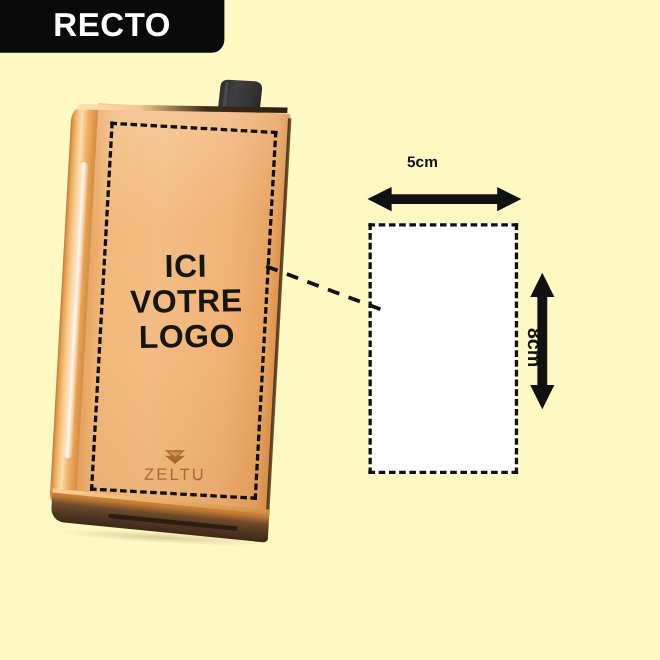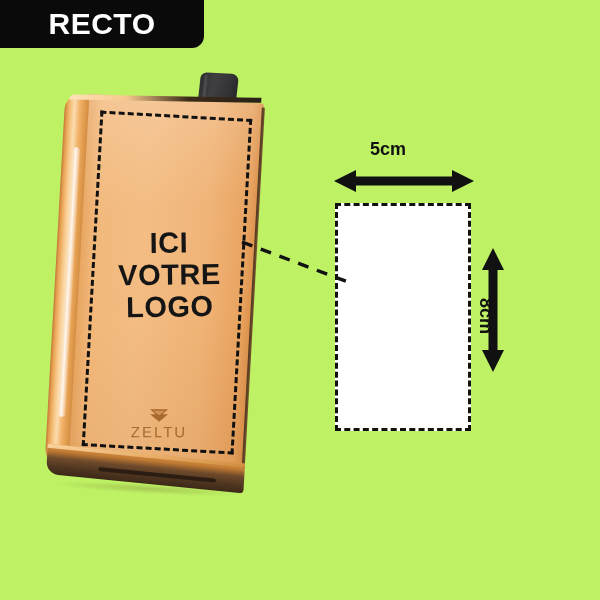--- a/index.html
+++ b/index.html
@@ -8,21 +8,21 @@
     background: #ffffff;
   }
   body {
     font-family: "Liberation Sans", sans-serif;
   }
 
   #canvas {
     position: relative;
     width: 600px;
     height: 600px;
-    background: #bef264;
+    background: #fef9c3;
     overflow: hidden;
   }
 
   
   .recto-badge {
     position: absolute;
     left: -14px;
     top: -12px;
     width: 218px;
     height: 60px;
@@ -292,21 +292,21 @@
     width: 136px;
     height: 228px;
     border: 3px dashed #111111;
     box-sizing: border-box;
     background: #ffffff;
   }
   .label-5cm {
     position: absolute;
     left: 50px;
     top: 9px;
-    font-size: 18px;
+    font-size: 14px;
     font-weight: bold;
     color: #111111;
     font-family: "Liberation Sans", sans-serif;
     letter-spacing: 0px;
   }
   .label-8cm {
     position: absolute;
     left: 176px;
     top: 168px;
     font-size: 18px;

